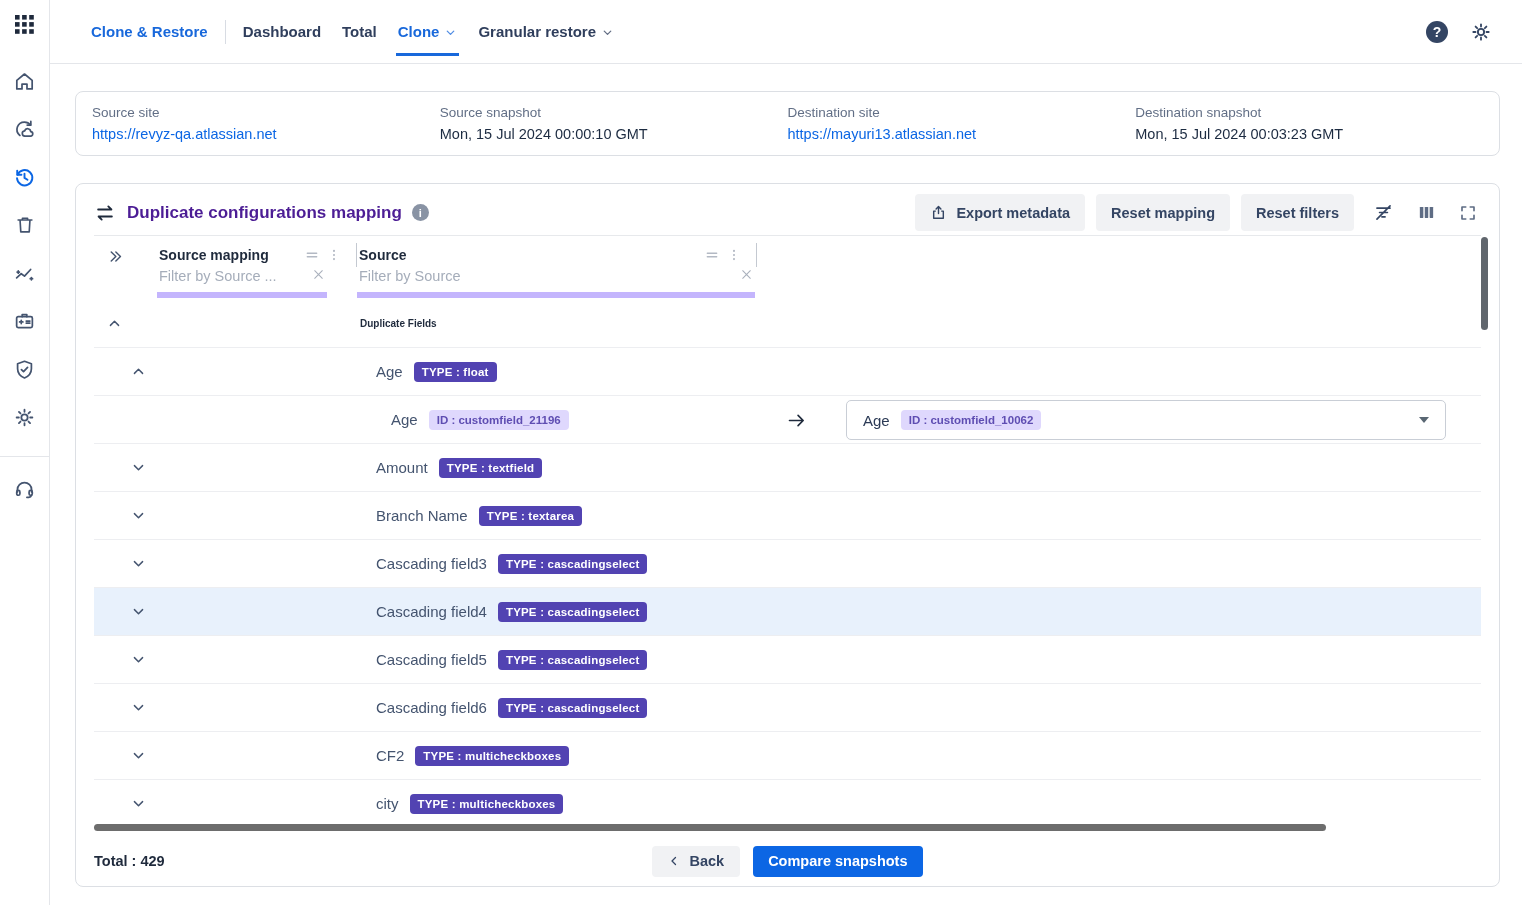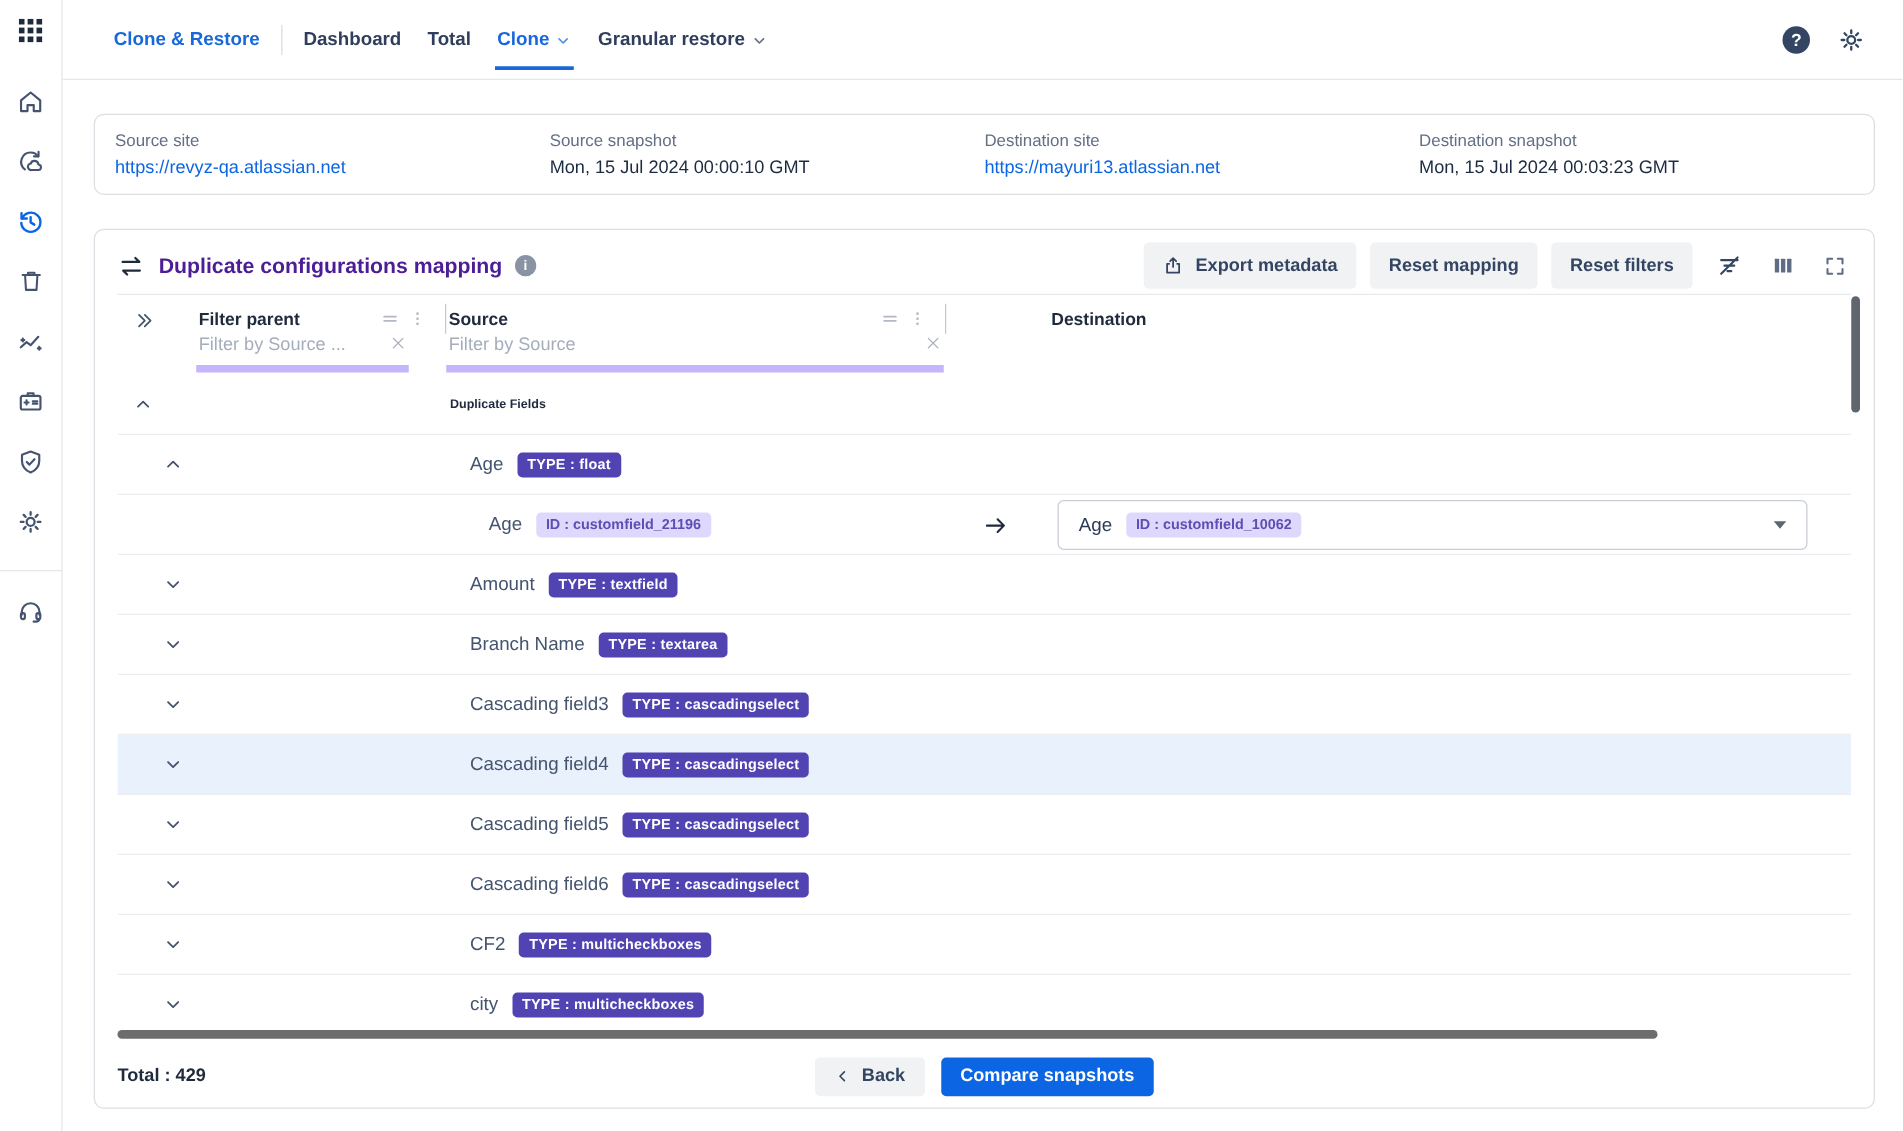--- a/index.html
+++ b/index.html
@@ -301,21 +301,21 @@
       <div class="vscroll-thumb"></div>
       <div class="thead">
         <div class="th-expand">
           <svg width="17" height="17" viewBox="0 0 24 24" fill="none" stroke="currentColor" stroke-width="2" stroke-linecap="round" stroke-linejoin="round">
             <path d="M6 5.5l6.5 6.5L6 18.5M12.5 5.5L19 12l-6.5 6.5"></path>
           </svg>
         </div>
 
         <div class="th col-parent">
           <div class="th-title-row">
-            <span class="th-label">Filter parent</span>
+            <span class="th-label">Source mapping</span>
             <span class="th-tools">
               <span>
                 <svg width="16" height="16" viewBox="0 0 24 24" fill="none" stroke="currentColor" stroke-width="2.2" stroke-linecap="round">
                     <path d="M5 9.5h14M5 14.5h14"></path>
                   </svg>
               </span>
               <span>
                 <svg width="14" height="14" viewBox="0 0 24 24" fill="currentColor">
                     <circle cx="12" cy="5" r="1.8"></circle>
                     <circle cx="12" cy="12" r="1.8"></circle>
@@ -361,25 +361,20 @@
               <input class="filter-input" placeholder="Filter by Source" style="">
               <span class="filter-clear">
                 <svg width="13" height="13" viewBox="0 0 24 24" fill="none" stroke="currentColor" stroke-width="2" stroke-linecap="round">
                     <path d="M5 5l14 14M19 5L5 19"></path>
                   </svg>
               </span>
             </div>
           </div>
         </div>
 
-        <div class="th col-dest">
-          <div class="th-title-row">
-            <span class="th-label">Destination</span>
-          </div>
-        </div>
       </div>
 
       <div class="tbody">
           <div class="row group">
             <span class="chev">
               <svg width="15" height="15" viewBox="0 0 24 24" fill="none" stroke="currentColor" stroke-width="2.3" stroke-linecap="round" stroke-linejoin="round">
                 <path d="M5.5 15l6.5-6.5L18.5 15"></path>
               </svg>
             </span>
             <div class="row-content">

